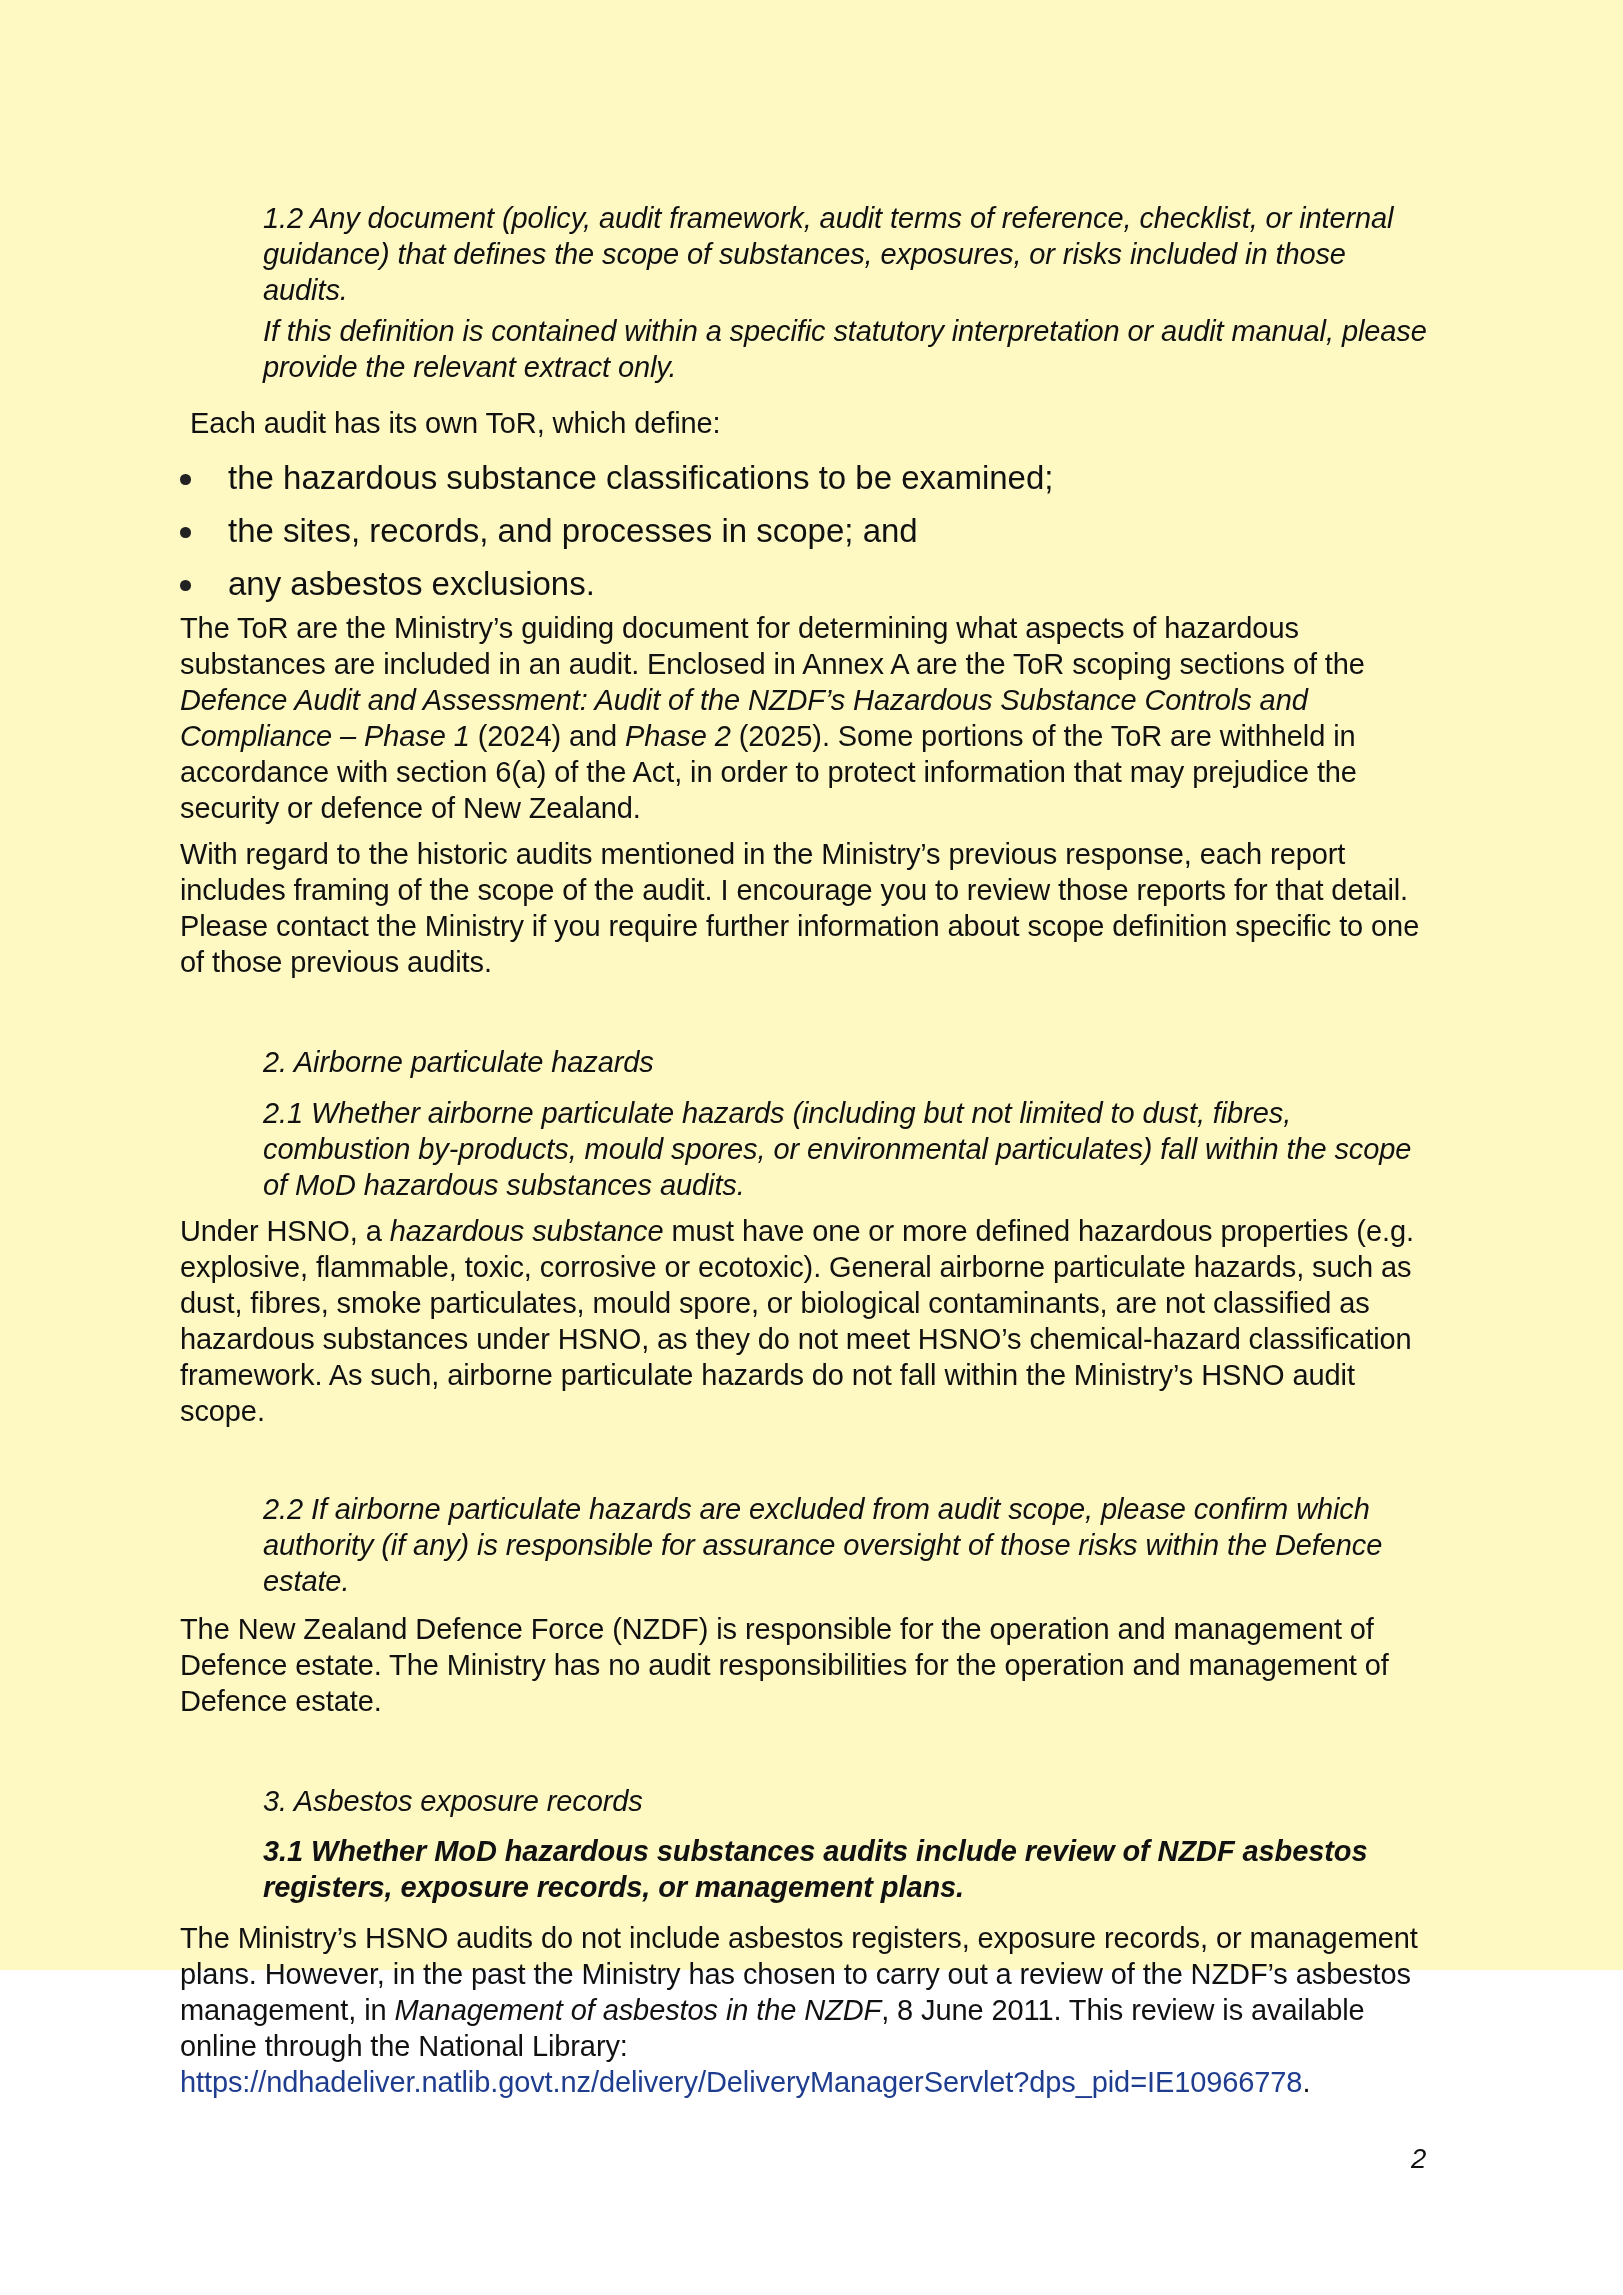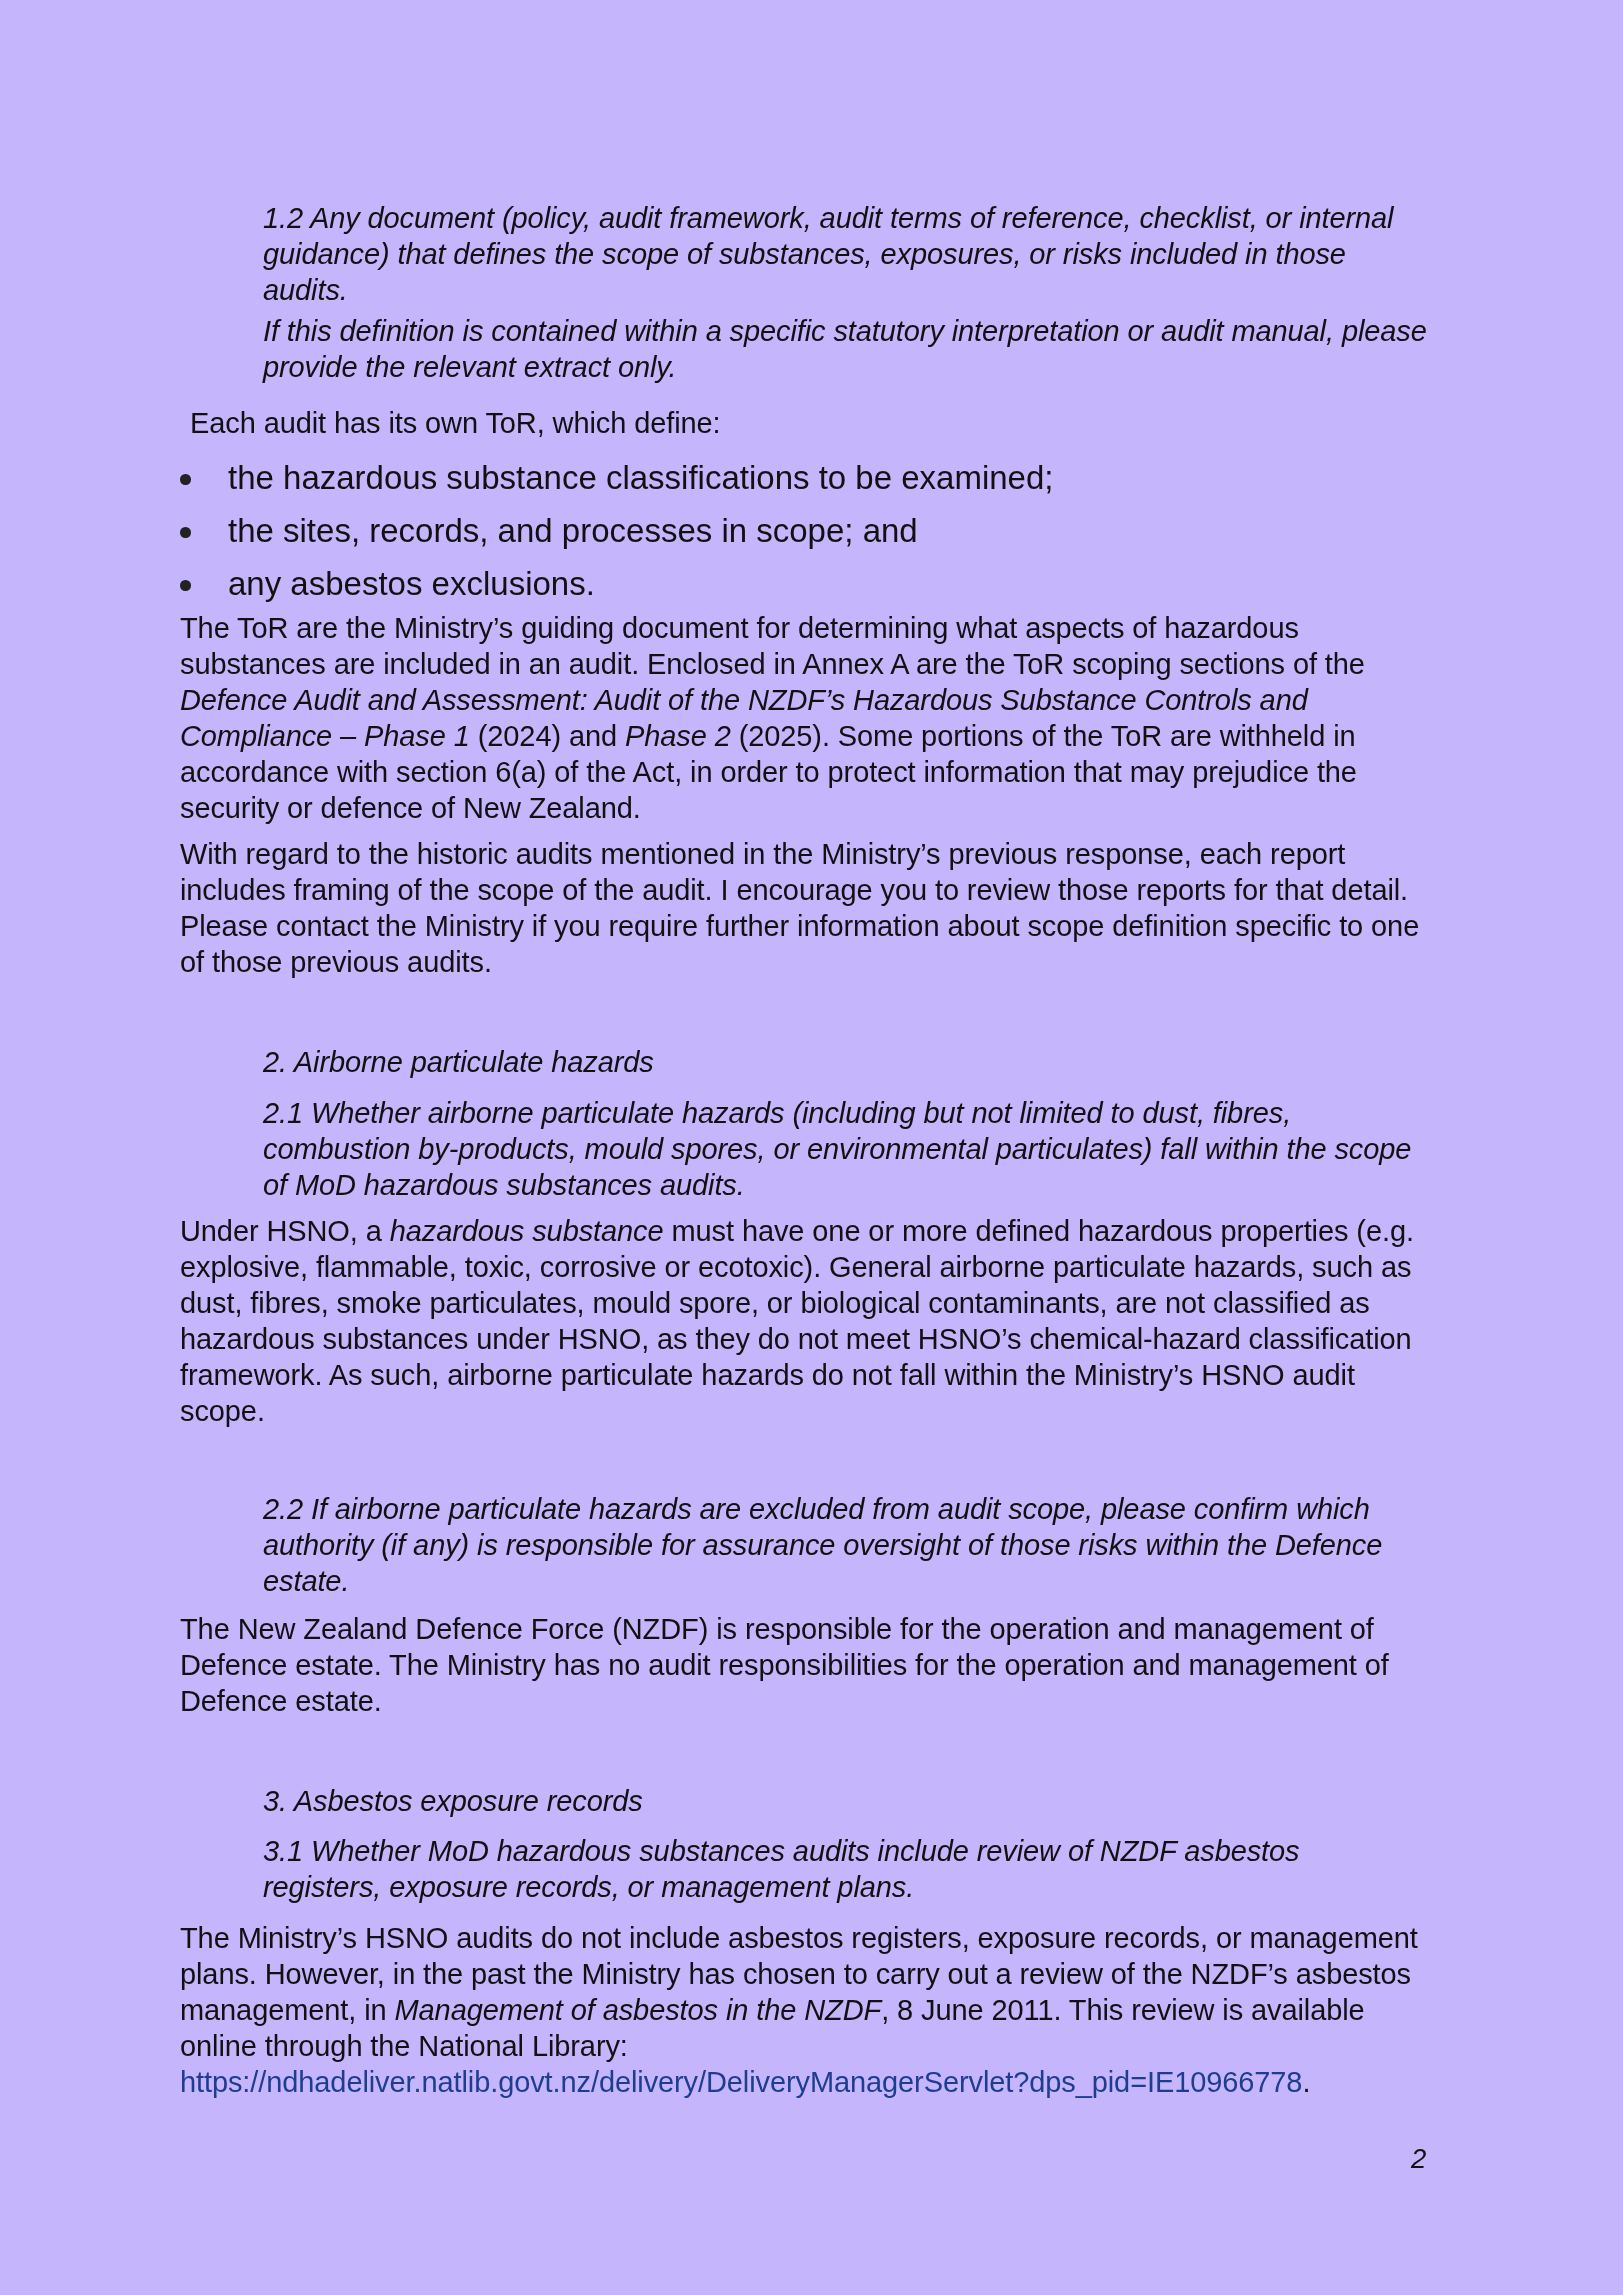--- a/index.html
+++ b/index.html
@@ -12,22 +12,22 @@
       height: 2295px;
       position: relative;
       overflow: hidden;
       font-family: "Liberation Sans", sans-serif;
       color: #111111;
     }
     .page {
       position: absolute;
       left: 0; top: 0;
       width: 1623px;
-      height: 2295px;
-      background: #c4b5fd;
+      height: 1970px;
+      background: #fef9c3;
     }
     .block {
       position: absolute;
       font-size: 29px;
       line-height: 36px;
       letter-spacing: -0.1px;
     }
     .body-block {
       left: 180px;
       width: 1262px;
@@ -116,21 +116,21 @@
   <div class="block body-block" style="top:1213px; width:1256px;">
     <span>Under HSNO, a </span><span class="it">hazardous substance</span><span> must have one or more defined hazardous properties (e.g. explosive, flammable, toxic, corrosive or ecotoxic). General airborne particulate hazards, such as dust, fibres, smoke particulates, mould spore, or biological contaminants, are not classified as hazardous substances under HSNO, as they do not meet HSNO’s chemical-hazard classification framework. As such, airborne particulate hazards do not fall within the Ministry’s HSNO audit scope.</span>
   </div>
 
   <div class="block quote-block" style="top:1491px; width:1184px;">2.2 If airborne particulate hazards are excluded from audit scope, please confirm which authority (if any) is responsible for assurance oversight of those risks within the Defence estate.</div>
 
   <div class="block body-block" style="top:1611px; width:1243px;">The New Zealand Defence Force (NZDF) is responsible for the operation and management of Defence estate. The Ministry has no audit responsibilities for the operation and management of Defence estate.</div>
 
   <div class="block quote-block" style="top:1783px;">3. Asbestos exposure records</div>
 
-  <div class="block quote-block" style="top:1833px; width:1151px;">3.1 Whether MoD hazardous substances audits include review of NZDF asbestos registers, exposure records, or management plans.</div>
+  <div class="block quote-block" style="top:1833px; width:1151px;font-weight:bold;">3.1 Whether MoD hazardous substances audits include review of NZDF asbestos registers, exposure records, or management plans.</div>
 
   <div class="block body-block" style="top:1920px; width:1262px;">
     <span>The Ministry’s HSNO audits do not include asbestos registers, exposure records, or management plans. However, in the past the Ministry has chosen to carry out a review of the NZDF’s asbestos management, in </span><span class="it">Management of asbestos in the NZDF</span><span>, 8 June 2011. This review is available online through the National Library: </span><a class="link">https://ndhadeliver.natlib.govt.nz/delivery/DeliveryManagerServlet?dps_pid=IE10966778</a><span>.</span>
   </div>
 
   <div class="page-number">2</div>
 
 </div>
 
 

